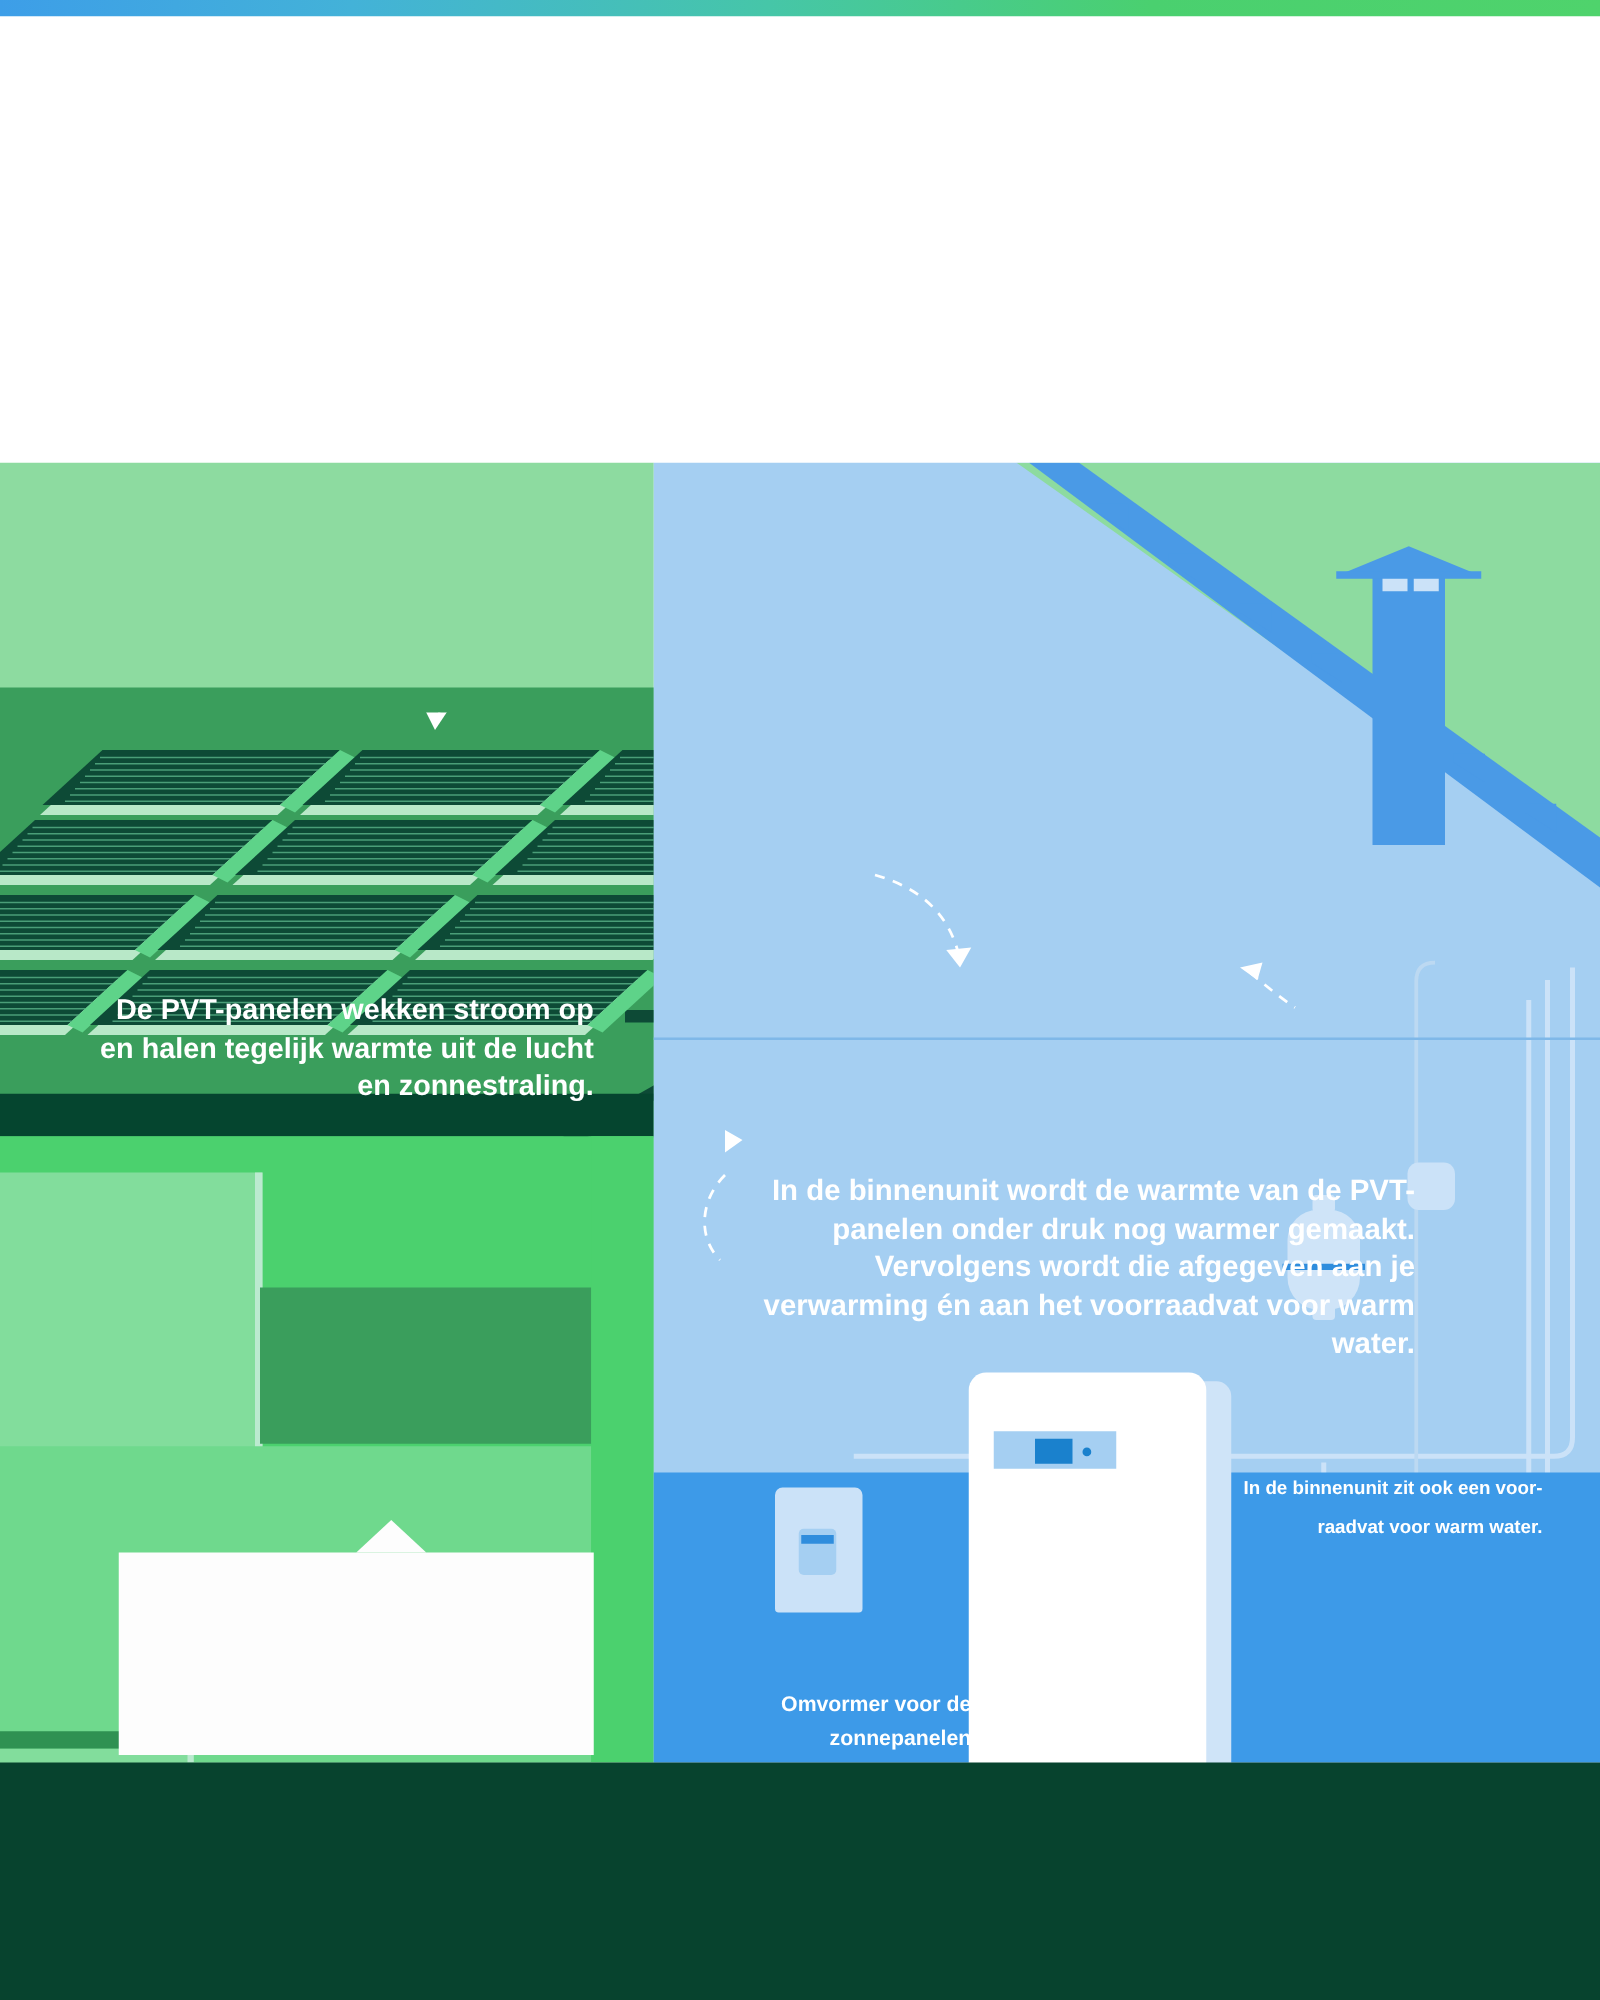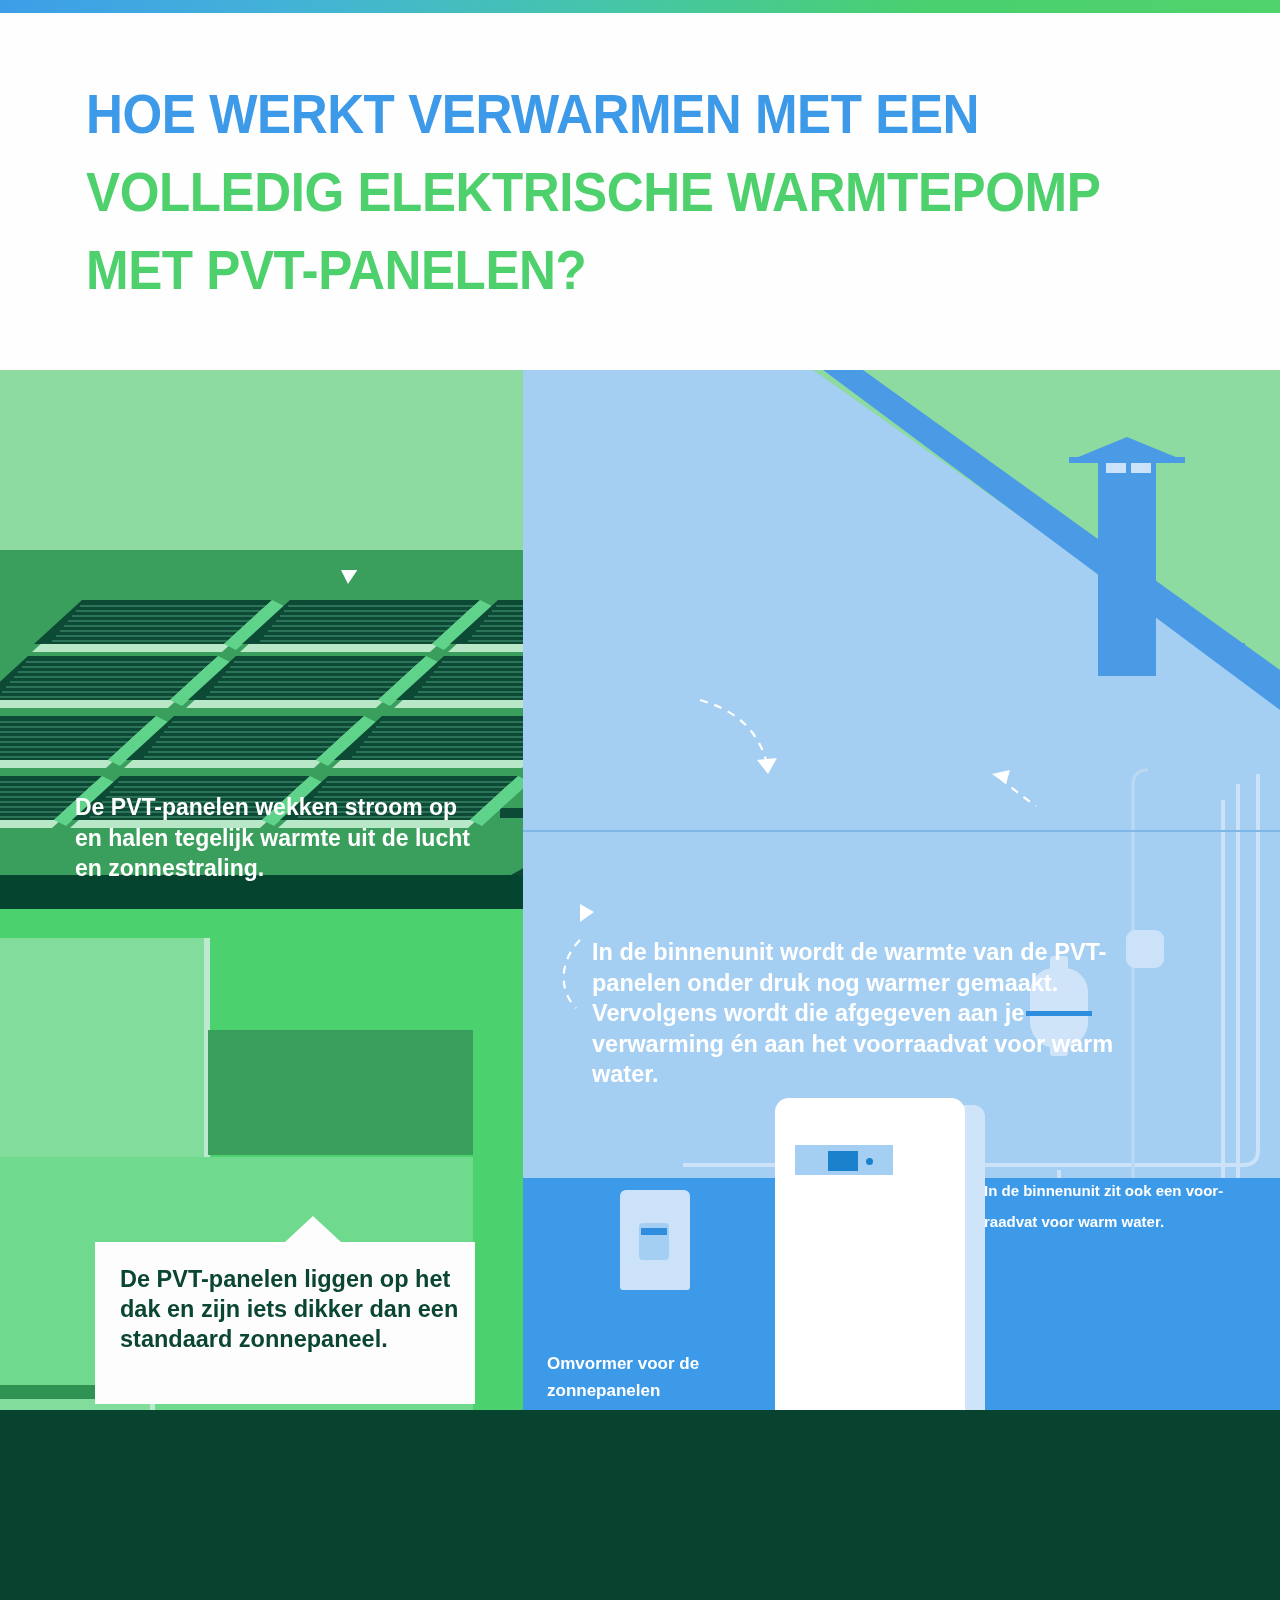--- a/index.html
+++ b/index.html
@@ -31,21 +31,21 @@
     text-transform: uppercase;
     font-stretch: condensed;
     transform: scaleX(0.93);
     transform-origin: left top;
   }
   .title .l1 { color: #3d9ae8; display: block; }
   .title .l2 { color: #4ed16c; display: block; }
   .title .l3 { color: #4ed16c; display: block; }
 
   
-  .stage { position: absolute; left: 0; top: 370px; width: 1280px; height: 1192px; overflow: hidden; }
+  .stage { position: absolute; left: 0; top: 370px; width: 1280px; height: 1192px; overflow: hidden; text-align: right; }
 
   
   .left-panel {
     position: absolute; left: 0; top: 0; width: 523px; height: 1040px;
     background: #8ddba0;
     overflow: hidden;
   }
   
   .right-panel {
     position: absolute; left: 523px; top: 0; width: 757px; height: 1040px;
@@ -124,27 +124,20 @@
     background: #07432e;
   }
 </style>
 </head>
 <body>
 
 <div id="page">
 
   <div class="topbar"></div>
 
-  <div class="header">
-    <div class="title">
-      <span class="l1">HOE WERKT VERWARMEN MET EEN</span>
-      <span class="l2">VOLLEDIG ELEKTRISCHE WARMTEPOMP</span>
-      <span class="l3">MET PVT-PANELEN?</span>
-    </div>
-  </div>
 
   <div class="stage">
 
     <div class="left-panel">
       <div class="lp roof-slab"></div>
 
       <div class="pv-wrap">
         <svg class="pvsvg" width="640" height="360" viewBox="0 0 640 360">
           <g>
 
@@ -429,21 +422,20 @@
       <polygon points="992,404 1010,400 1006,414" fill="#ffffff"></polygon>
     </svg>
 
     <div class="txt txt-pvt">De PVT-panelen wekken stroom op en halen tegelijk warmte uit de lucht en zonnestraling.</div>
     <div class="txt txt-unit">In de binnenunit wordt de warmte van de PVT-panelen onder druk nog warmer gemaakt. Vervolgens wordt die afgegeven aan je verwarming én aan het voorraadvat voor warm water.</div>
     <div class="txt txt-vessel">In de binnenunit zit ook een voor-raadvat voor warm water.</div>
     <div class="txt txt-inv">Omvormer voor de zonnepanelen</div>
 
     <div class="callout callout-left">
       <div class="tip"></div>
-      <div class="ctext">De PVT-panelen liggen op het dak en zijn iets dikker dan een standaard zonnepaneel.</div>
     </div>
 
   </div>
 
   <div class="footer">
     
     
   </div>
 
 </div>

